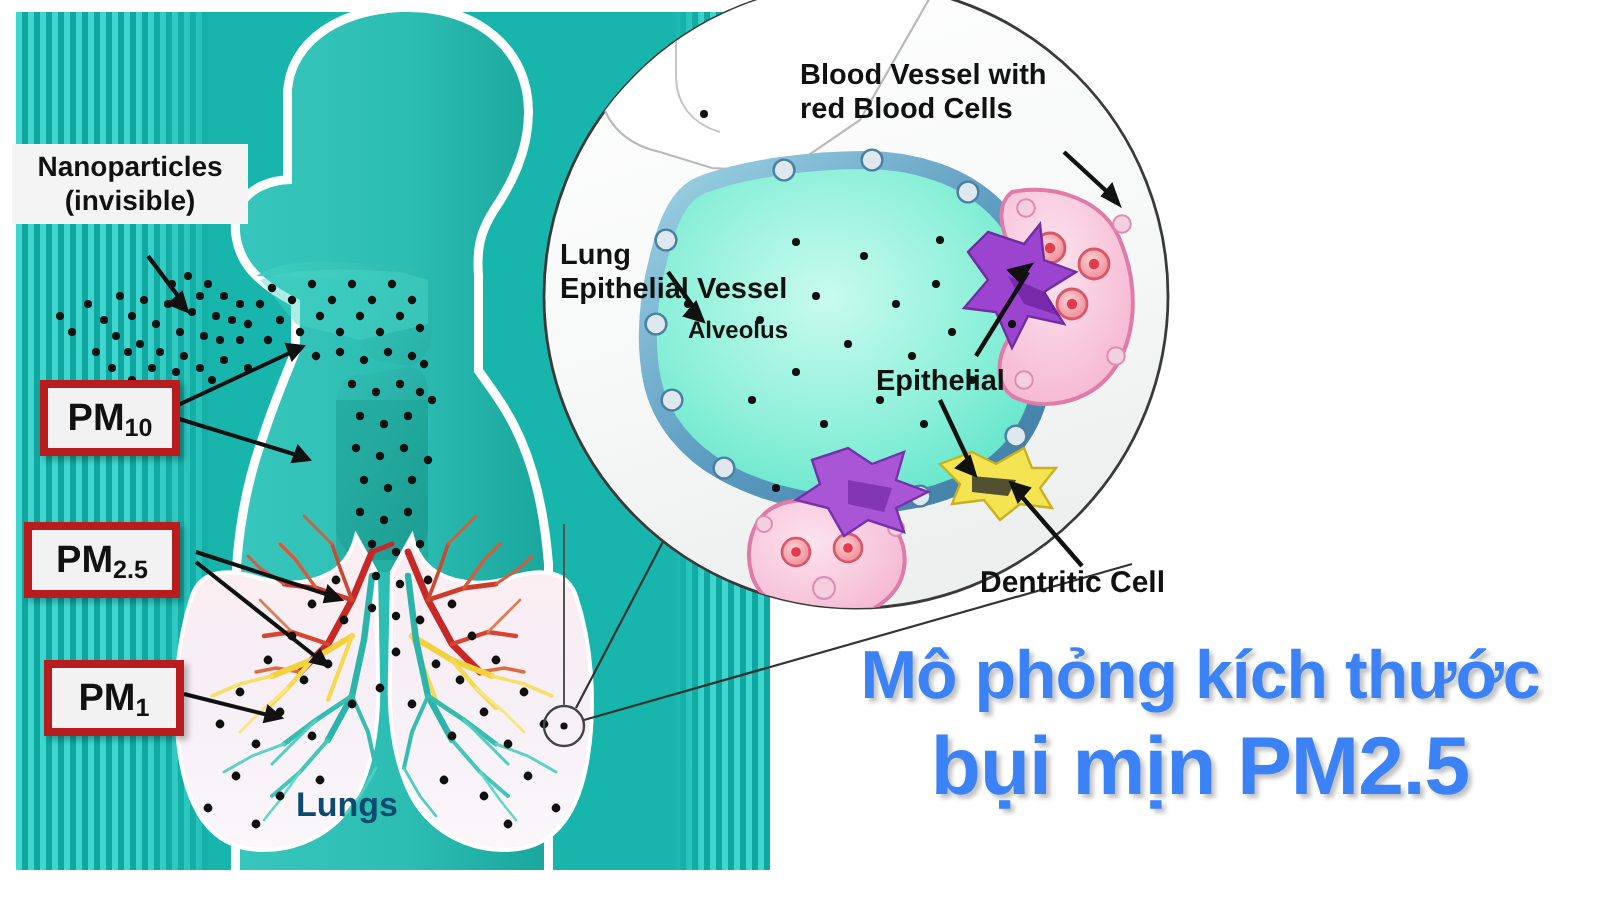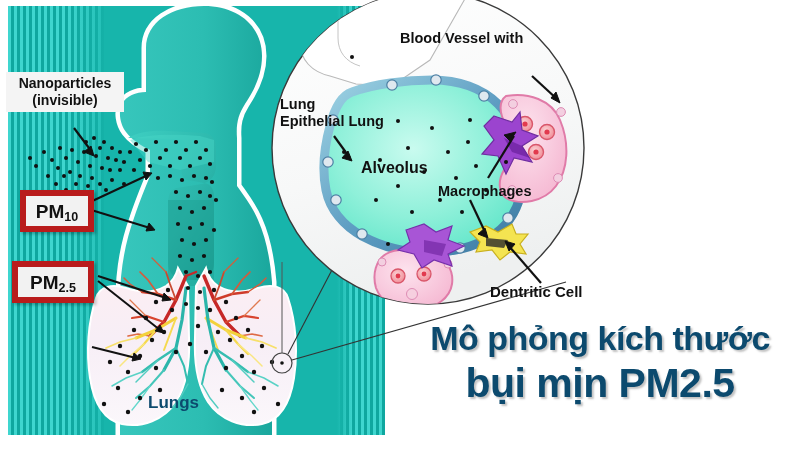--- a/index.html
+++ b/index.html
@@ -21,39 +21,39 @@
   .teal-core{position:absolute;left:104px;top:6px;width:236px;height:429px;background:#17b5ab;}
   .mid-fade{position:absolute;left:337px;top:6px;width:16px;height:429px;
     background:linear-gradient(90deg,rgba(23,181,171,1) 0%,rgba(23,181,171,0) 100%);}
   .bottom-white{position:absolute;left:0;top:435px;width:800px;height:15px;background:#fff;}
   .top-white{position:absolute;left:0;top:0;width:800px;height:6px;background:#fff;}
   .left-white{position:absolute;left:0;top:0;width:8px;height:450px;background:#fff;}
   .right-white{position:absolute;left:385px;top:0;width:415px;height:450px;background:#fff;}
 
   
   .pm-label{
-    position:absolute;background:#f2f2f2;border:6px solid #b91c1c;
+    position:absolute;background:#f2f2f2;border:4px solid #b91c1c;
     box-shadow:2px 2px 3px rgba(0,0,0,.28);
     font-weight:bold;color:#111;line-height:1;
     display:flex;align-items:center;justify-content:center;
     font-family:"Liberation Sans",sans-serif;
   }
   .pm-label sub{font-size:.66em;vertical-align:baseline;position:relative;top:.28em;}
   .nano-box{
     position:absolute;left:6px;top:72px;width:118px;height:40px;
     background:#f4f4f4;color:#111;font-weight:bold;font-size:14px;line-height:17px;
     text-align:right;display:flex;flex-direction:column;align-items:center;justify-content:center;
     font-family:"Liberation Sans",sans-serif;
   }
   .plain-label{position:absolute;font-weight:bold;color:#111;
     font-family:"Liberation Sans",sans-serif;text-align:left;line-height:1.15;}
 
   .title-vn{
     position:absolute;left:408px;top:316px;width:384px;
-    text-align:center;font-weight:bold;color:#0c4a6e;
+    text-align:center;font-weight:bold;color:#3b82f6;
     font-family:"Liberation Sans",sans-serif;
     text-shadow:2px 2px 2px rgba(120,120,120,.45);
   }
   .title-vn .l1{display:block;font-size:34px;line-height:44px;letter-spacing:-0.5px;}
   .title-vn .l2{display:block;font-size:41px;line-height:46px;letter-spacing:-0.5px;}
 
   svg.layer{position:absolute;left:0;top:0;width:800px;height:450px;overflow:visible;}
 </style>
 </head>
 <body>
@@ -517,35 +517,39 @@
     <span>Nanoparticles</span>
     <span>(invisible)</span>
   </div>
 
   <div class="pm-label" style="left:20px;top:190px;width:62px;height:30px;font-size:19px;">
     <span>PM<sub>10</sub></span>
   </div>
   <div class="pm-label" style="left:12px;top:261px;width:70px;height:30px;font-size:19px;">
     <span>PM<sub>2.5</sub></span>
   </div>
+  <div class="pm-label" style="left:22px;top:330px;width:62px;height:30px;font-size:19px;">
+    <span>PM<sub>1</sub></span>
+  </div>
 
   <div class="plain-label" style="left:148px;top:393px;width:110px;font-size:17px;color:#0c4a6e;">Lungs</div>
 
   <div class="plain-label" style="left:400px;top:30px;width:180px;font-size:14.5px;">
     <span style="display:block;">Blood Vessel with</span>
-  </div>
-
-  <div class="plain-label" style="left:280px;top:96px;width:120px;font-size:14.5px;">
+    <span style="display:block;">red Blood Cells</span>
+  </div>
+
+  <div class="plain-label" style="left:280px;top:120px;width:120px;font-size:14.5px;">
     <span style="display:block;">Lung</span>
-    <span style="display:block;">Epithelial Lung</span>
-  </div>
-
-  <div class="plain-label" style="left:361px;top:159px;width:100px;font-size:16px;">Alveolus</div>
-
-  <div class="plain-label" style="left:438px;top:183px;width:130px;font-size:14.5px;">Macrophages</div>
+    <span style="display:block;">Epithelial Vessel</span>
+  </div>
+
+  <div class="plain-label" style="left:344px;top:159px;width:100px;font-size:12px;">Alveolus</div>
+
+  <div class="plain-label" style="left:438px;top:183px;width:130px;font-size:14.5px;">Epithelial</div>
 
   <div class="plain-label" style="left:490px;top:283px;width:130px;font-size:15px;">Dentritic Cell</div>
 
   <div class="title-vn">
     <span class="l1">Mô phỏng kích thước</span>
     <span class="l2">bụi mịn PM2.5</span>
   </div>
 
 </div>
 

